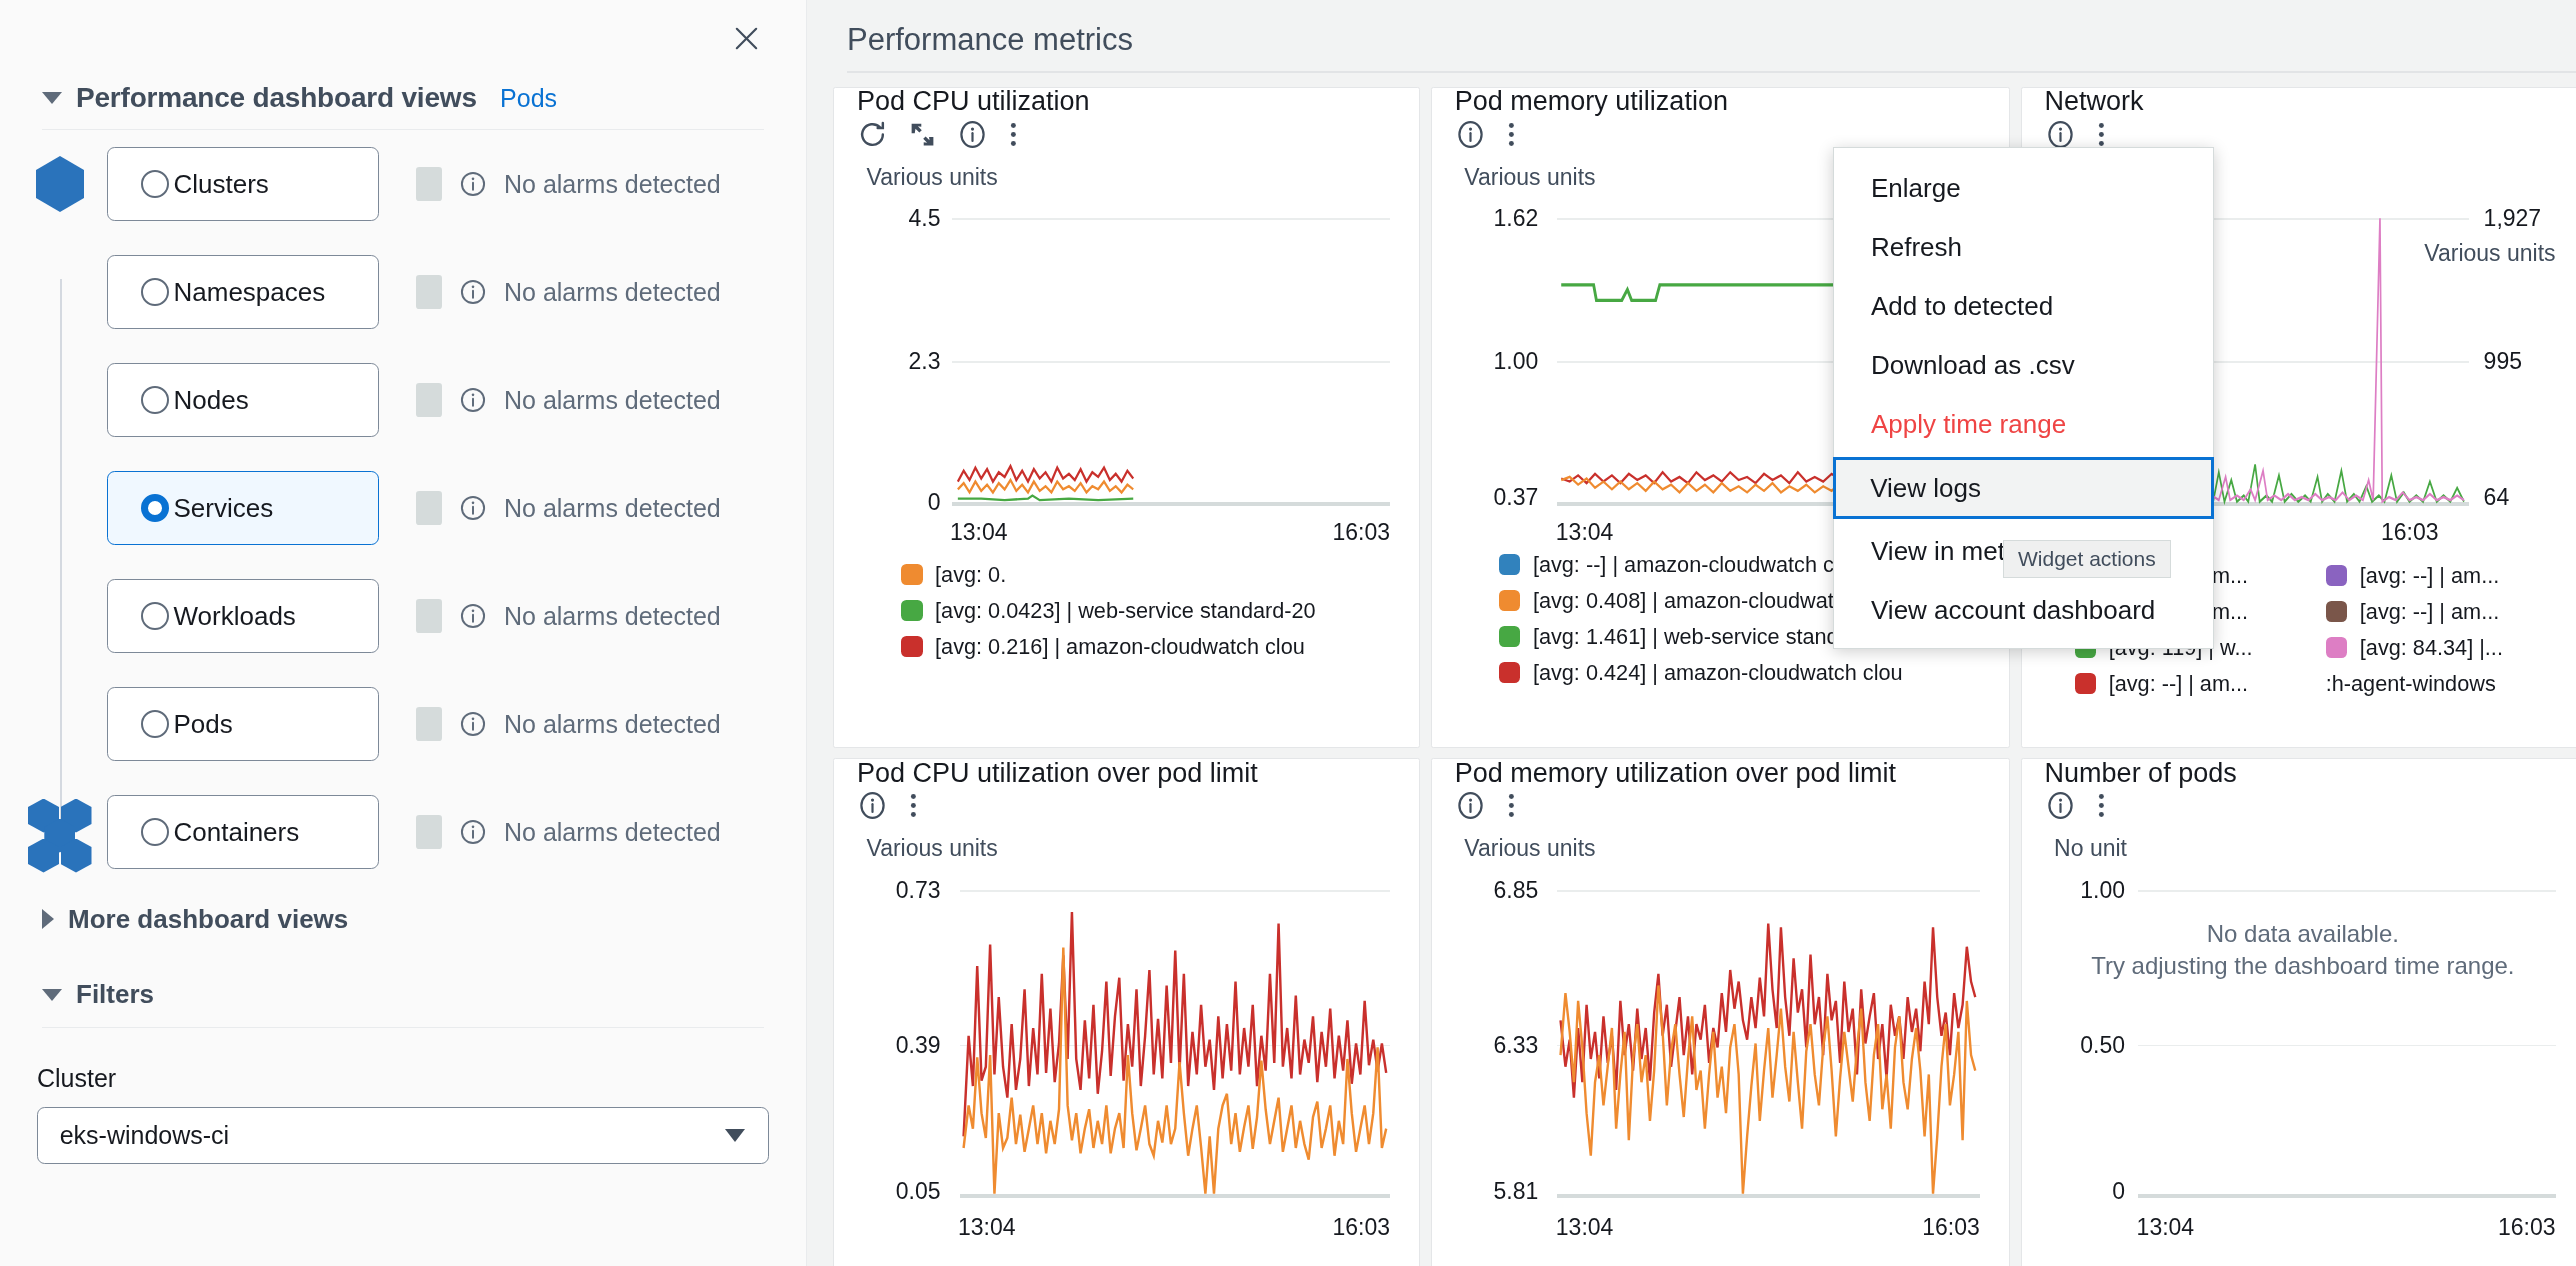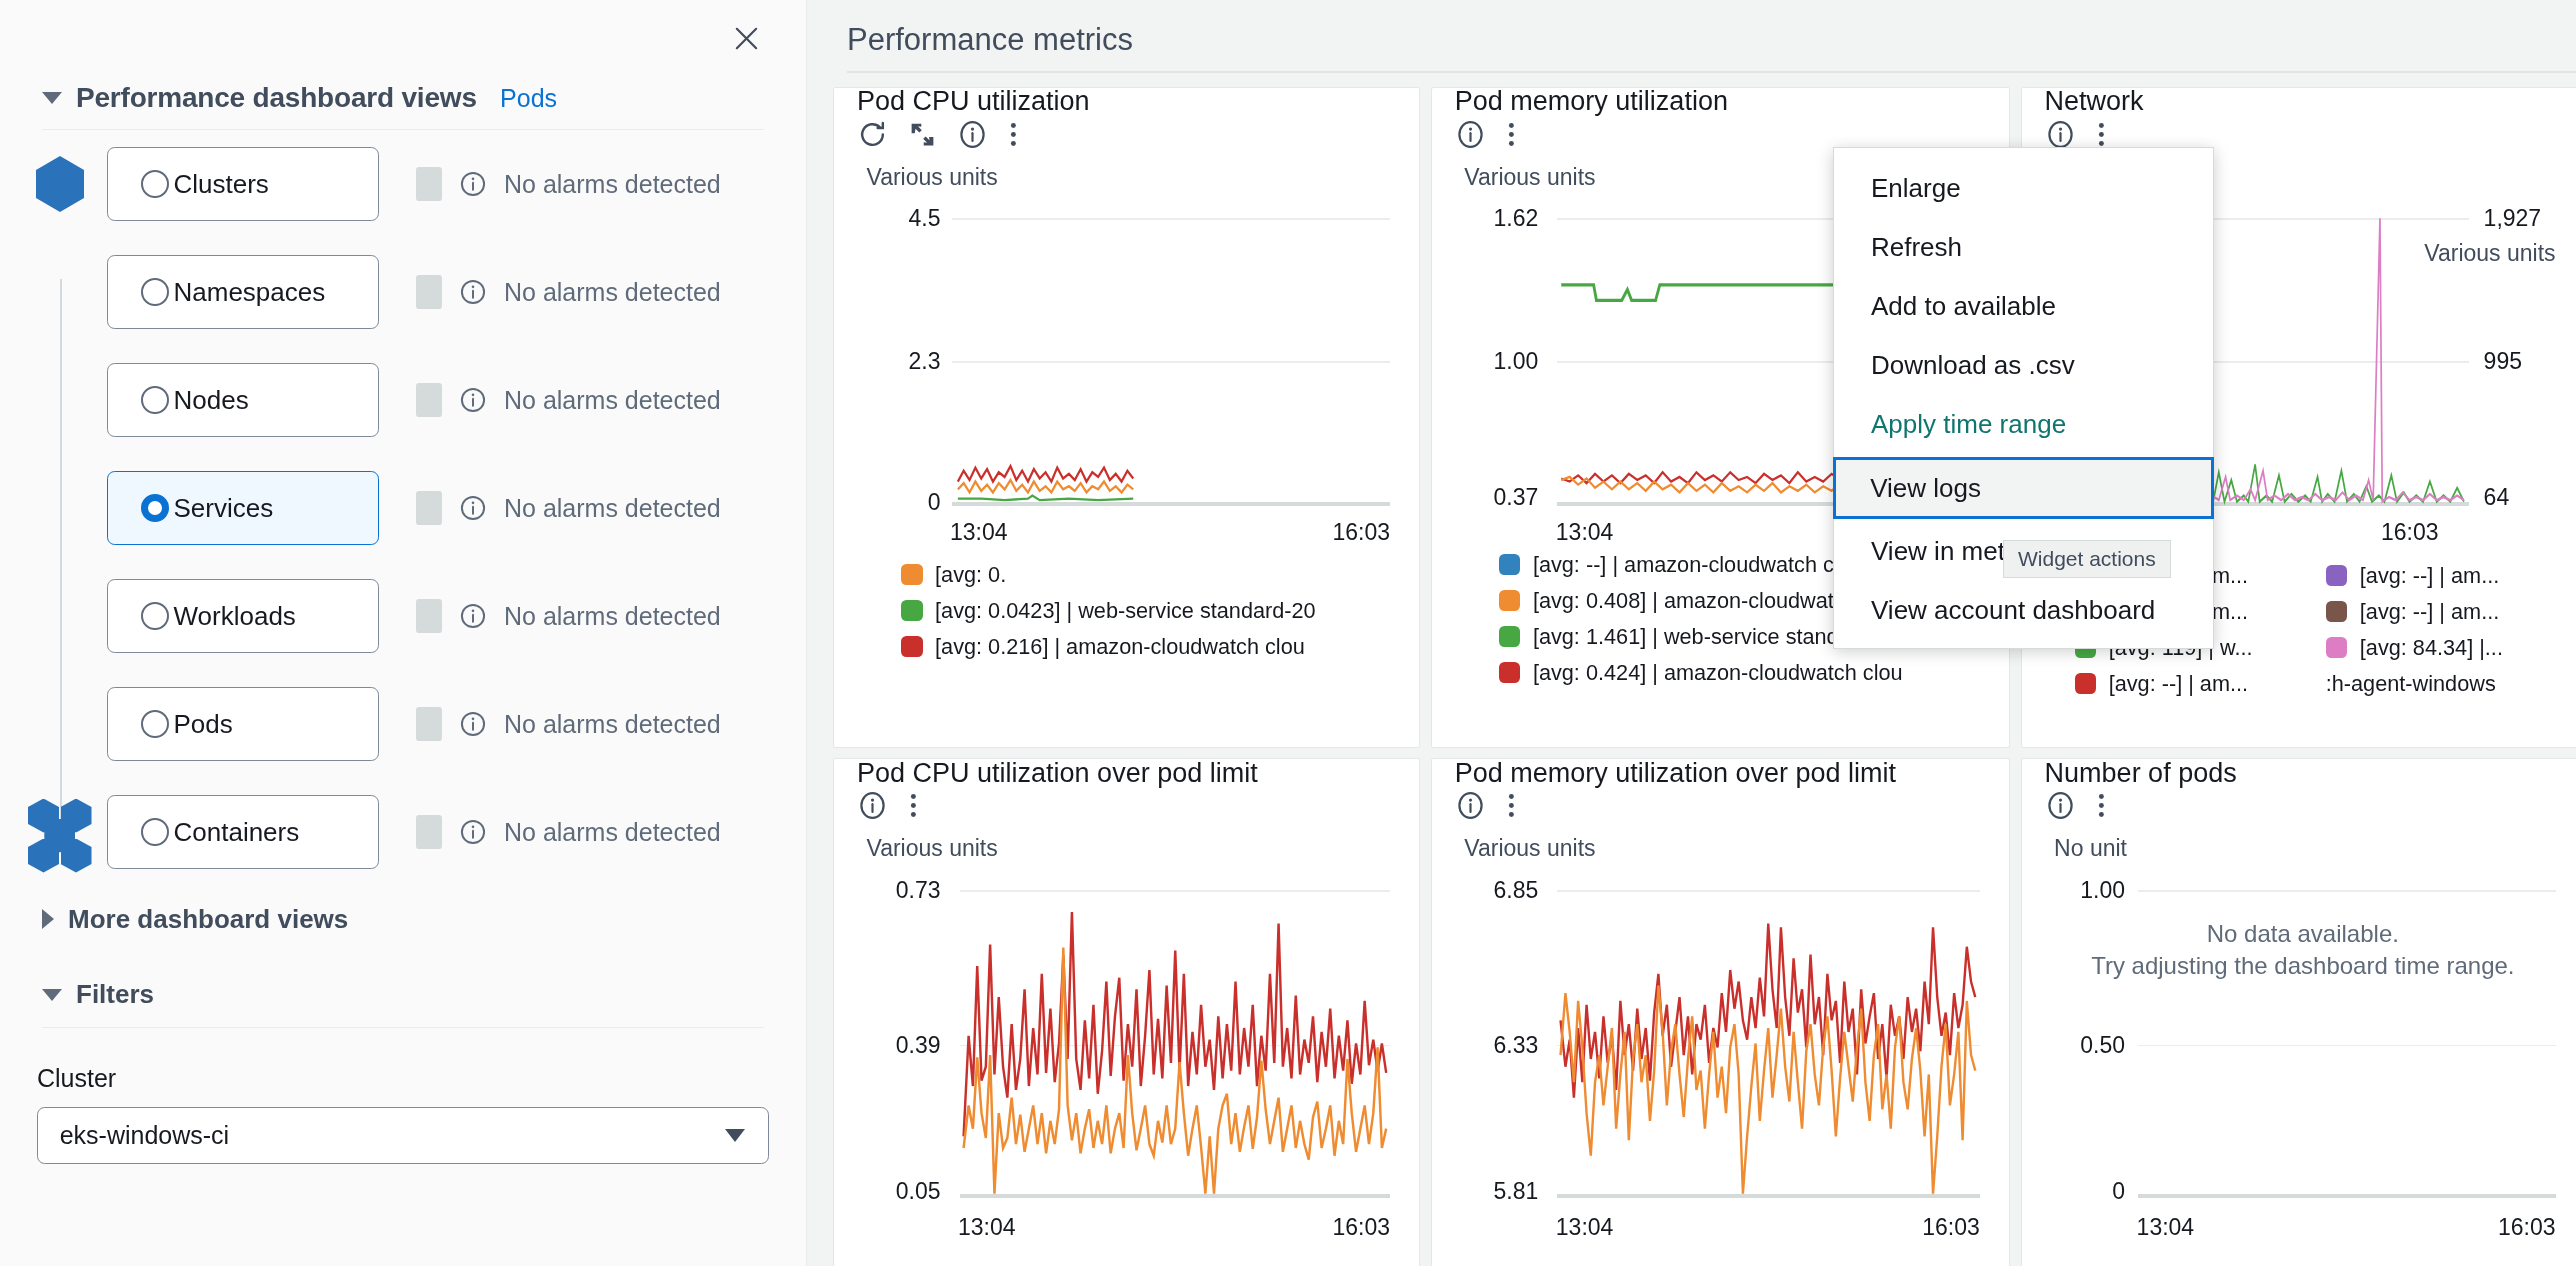--- a/index.html
+++ b/index.html
@@ -240,21 +240,21 @@
     box-shadow: 0 3.1px 15.5px rgba(0,0,0,0.20);
     z-index: 50;
     padding: 10.8px 0 7.7px 0;
   }
   .ctx-item {
     font-size: 26px; color: #16191f;
     padding: 0 0 0 37px;
     height: 59px; line-height: 59px;
     cursor: pointer;
   }
-  .ctx-item.disabled { color: #0f766e; cursor: default; }
+  .ctx-item.disabled { color: #ef4444; cursor: default; }
   .ctx-item.highlight {
     border: 3.1px solid #0972d3;
     background: #f2f3f3;
     height: 62px; line-height: 56px;
     padding-left: 34px;
     margin: 3.1px -0.8px;
   }
   .tooltip {
     position: absolute;
     left: 1196px; top: 540px;
@@ -803,21 +803,21 @@
             <span>16:03</span>
           </div>
         </div>
       </div>
 
     </div>
 
     <div class="ctx-menu">
       <div class="ctx-item">Enlarge</div>
       <div class="ctx-item">Refresh</div>
-      <div class="ctx-item">Add to available</div>
+      <div class="ctx-item">Add to detected</div>
       <div class="ctx-item">Download as .csv</div>
       <div class="ctx-item disabled">Apply time range</div>
       <div class="ctx-item highlight">View logs</div>
       <div class="ctx-item">View in metrics</div>
       <div class="ctx-item">View account dashboard</div>
     </div>
 
     <div class="tooltip">Widget actions</div>
   </div>
 </div>

